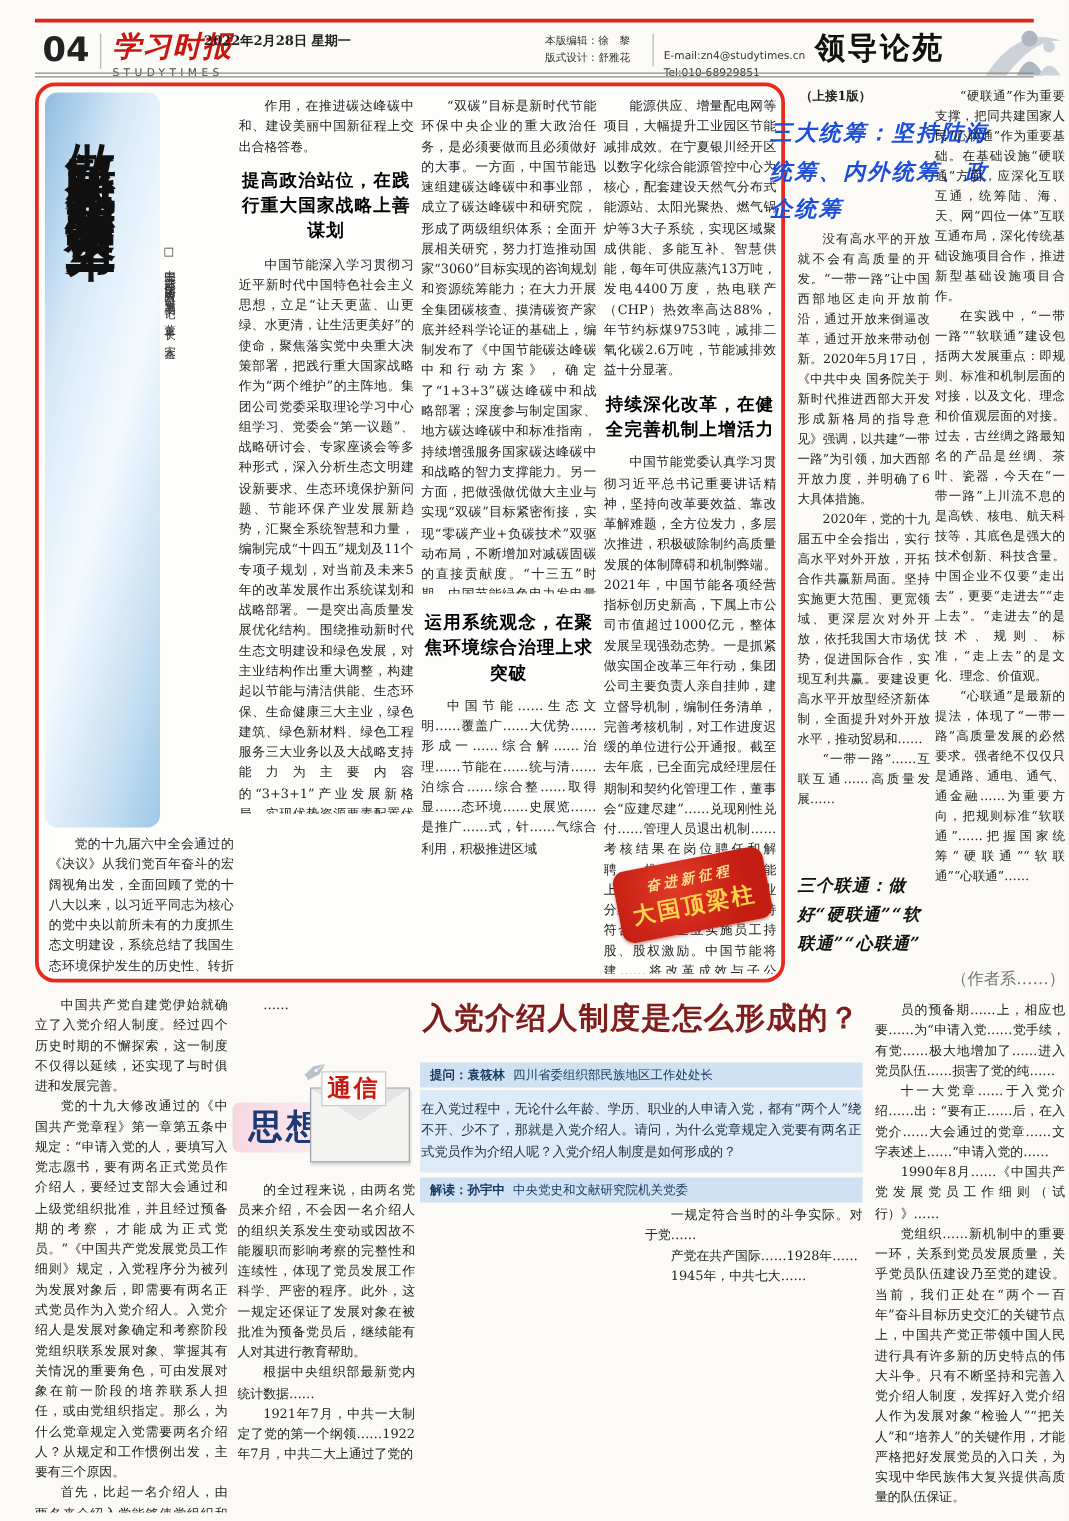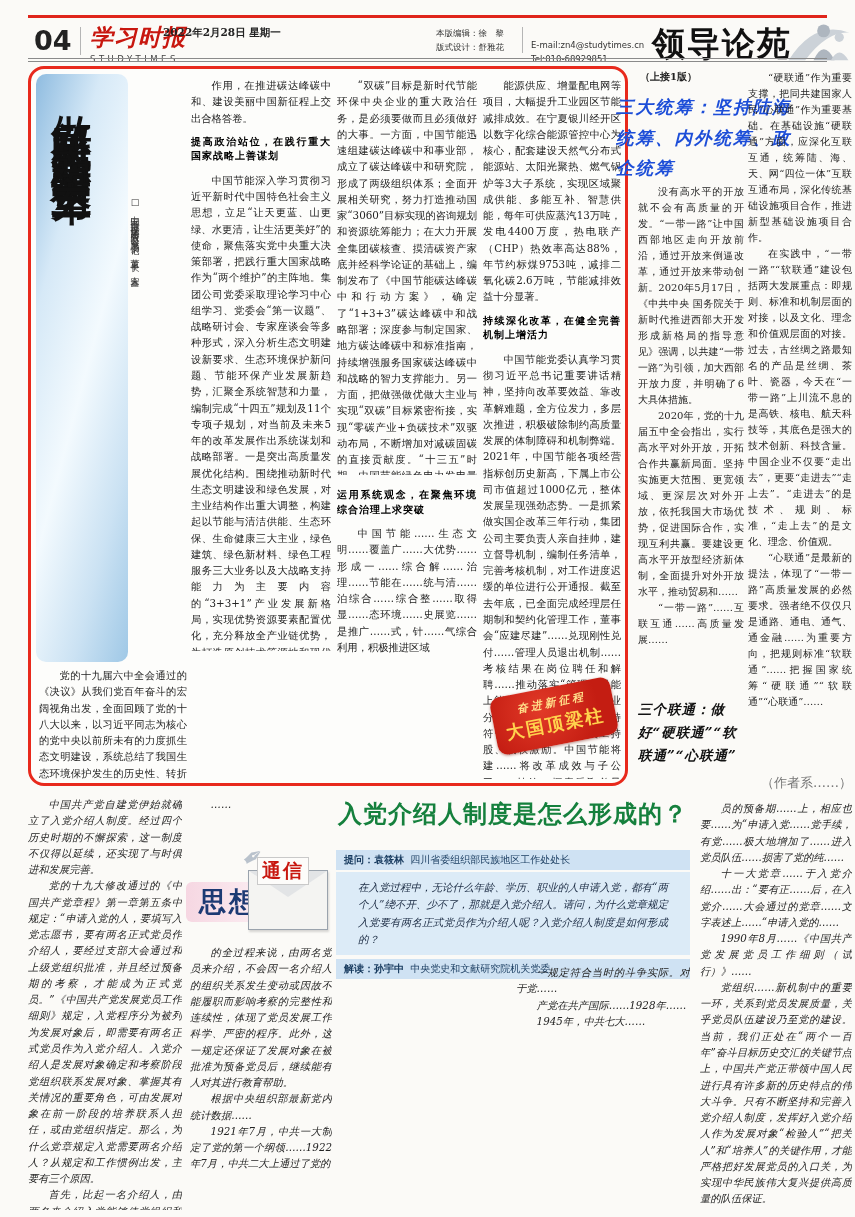--- a/index.html
+++ b/index.html
@@ -11,36 +11,36 @@
   .toprule { position:absolute; left:28px; top:15px; width:799px; height:3px; background:#e0251b; }
   .pagenum { position:absolute; left:34px; top:25px; font-size:27px; font-weight:bold; font-family:"DejaVu Sans",sans-serif; color:#222; }
   .hdiv1 { position:absolute; left:80px; top:27px; width:1px; height:28px; background:#b5b5b5; }
   .masthead { position:absolute; left:90px; top:22px; }
   .masthead .cn { font-size:23px; font-weight:bold; color:#c8170f; font-style:italic; letter-spacing:1px; }
   .masthead .en { font-size:8.5px; letter-spacing:3.5px; color:#444; font-family:"DejaVu Sans",sans-serif; margin-top:1px; }
   .dateline { position:absolute; left:163px; top:26px; font-size:10.5px; font-weight:bold; color:#222; }
   .staff { position:absolute; left:436px; top:27px; font-size:8.5px; line-height:1.6; color:#333; }
   .hdiv2 { position:absolute; left:522px; top:27px; width:1px; height:26px; background:#b5b5b5; }
   .contact { position:absolute; left:531px; top:39px; font-size:8.5px; line-height:1.6; color:#333; font-family:"DejaVu Sans",sans-serif; }
-  .section-title { position:absolute; left:652px; top:22px; font-size:33px; font-weight:900; letter-spacing:2px; color:#111; font-family:"DejaVu Sans",sans-serif; }
+  .section-title { position:absolute; left:652px; top:22px; font-size:24px; font-weight:900; letter-spacing:2px; color:#111; font-family:"DejaVu Sans",sans-serif; }
   .hlogo { position:absolute; left:786px; top:18px; }
   .headrule { position:absolute; left:28px; top:58px; width:799px; height:4px; border-top:1px solid #8a8a8a; border-bottom:1px solid #8a8a8a; }
 
   
   .main-box { position:absolute; left:28px; top:66px; width:600px; height:720px; border:3px solid #e8291c; border-radius:16px; background:#fdfdfb; }
   .title-strip { position:absolute; left:5px; top:5px; width:92px; height:588px; border-radius:10px;
     background:linear-gradient(105deg,#8fbce0 0%,#d6e9f7 26%,#f3fafe 52%,#cbe2f3 78%,#9fc8e6 100%); }
   .v-title { position:absolute; left:14px; top:14px; height:560px; writing-mode:vertical-rl; text-orientation:upright;
     font-size:40px; font-weight:900; letter-spacing:6px; color:#111; font-family:"DejaVu Serif",serif; }
   .v-byline { position:absolute; left:97px; top:128px; height:330px; writing-mode:vertical-rl; text-orientation:upright;
     font-size:9px; letter-spacing:2px; color:#333; }
   .col { position:absolute; text-align:justify; font-size:10.3px; line-height:1.58; color:#232323; overflow:hidden; }
   .col .para { text-indent:2em; margin:0; }
-  .col .h3 { font-family:"DejaVu Sans",sans-serif; font-weight:bold; font-size:10px; line-height:1.45;
-    letter-spacing:1px; margin:9px 0 8px 0; color:#000; text-indent:0; }
+  .col .h3 { font-family:"DejaVu Sans",sans-serif; font-weight:bold; font-size:14px; line-height:1.45;
+    text-align:center; letter-spacing:1px; margin:9px 0 8px 0; color:#000; text-indent:0; }
   .c-under { left:8px; top:598px; width:148px; height:112px; }
   .c2a { left:160px; top:8px; width:140px; height:574px; }
   .c2b { left:160px; top:586px; width:140px; height:124px; }
   .c3a { left:306px; top:8px; width:140px; height:398px; }
   .c3b { left:306px; top:410px; width:140px; height:300px; }
   .c4  { left:452px; top:8px; width:138px; height:702px; }
   .seal { position:absolute; left:462px; top:618px; width:122px; padding:8px 6px 9px 6px; text-align:center;
     background:radial-gradient(circle at 40% 35%, #e23a28 0%, #c41d12 70%); border-radius:10px;
     transform:rotate(-11deg); box-shadow:0 1px 3px rgba(120,20,10,.5); }
   .seal-sub { color:#ffde8a; font-size:11px; font-style:italic; font-weight:bold; letter-spacing:3px; }
@@ -53,34 +53,34 @@
   .rcol { position:absolute; text-align:justify; font-size:10px; line-height:1.6; color:#232323; overflow:hidden; }
   .rcol .para { text-indent:2em; }
   .r1 { left:638px; top:184px; width:106px; height:506px; }
   .r-head-b { position:absolute; left:638px; top:698px; width:110px; font-size:13.5px; font-weight:bold; font-style:italic;
     line-height:1.7; color:#111; letter-spacing:1px; }
   .r2 { left:748px; top:70px; width:104px; height:702px; }
   .r-author { position:absolute; left:748px; top:774px; width:104px; font-size:13px; color:#777; text-align:right; }
 
   
   .b-headline { position:absolute; left:336px; top:798px; width:354px; text-align:center; font-size:24px; font-weight:900;
-    letter-spacing:1px; color:#15803d; font-family:"DejaVu Serif",serif; }
-  .bcol { position:absolute; text-align:justify; font-size:10.3px; line-height:1.58; color:#232323; overflow:hidden;font-style:italic; }
+    letter-spacing:1px; color:#7f1d1d; font-family:"DejaVu Serif",serif; }
+  .bcol { position:absolute; text-align:justify; font-size:10.3px; line-height:1.58; color:#232323; overflow:hidden; }
   .bcol .para { text-indent:2em; }
   .b1 { left:28px; top:796px; width:154px; height:414px; }
   .b2s { left:190px; top:796px; width:142px; height:48px; }
   .b2m { left:190px; top:944px; width:142px; height:266px; }
   .b3 { left:336px; top:964px; width:170px; height:246px; }
   .b4 { left:516px; top:964px; width:174px; height:246px; }
   .b5 { left:700px; top:800px; width:152px; height:410px; }
 
   .qa { position:absolute; left:336px; top:850px; width:354px; }
   .qa-band { background:#cfe2f3; padding:3px 8px; font-size:10px; color:#173a5e; margin-bottom:2px; }
   .qa-band b { font-weight:bold; }
-  .qa-q { background:#dcebf7; padding:7px 22px; font-size:10.5px; line-height:1.65; font-style:italic; color:#1c2c44; text-align:justify; }
+  .qa-q { background:#dcebf7; padding:7px 1px; font-size:10.5px; line-height:1.65; color:#1c2c44; text-align:justify; }
 
   
   .sx { position:absolute; left:186px; top:848px; width:146px; height:92px; }
   .sx-quill { position:absolute; left:56px; top:-6px; font-size:26px; color:#b9c2cc; transform:rotate(-35deg); }
   .sx-sixiang { position:absolute; left:0px; top:34px; width:86px; height:40px; border-radius:6px;
     background:linear-gradient(90deg,#f6d7e2,#fcf0f4); color:#1c3a73; font-size:27px; font-weight:900;
     text-align:center; line-height:40px; letter-spacing:3px; font-family:"DejaVu Sans",sans-serif; }
   .sx-env { position:absolute; left:62px; top:22px; width:80px; height:60px; background:#f4f4f2;
     border:1px solid #9aa3ad; box-shadow:1px 2px 2px rgba(0,0,0,.15); }
   .sx-flap { position:absolute; left:0; top:0; width:0; height:0;

